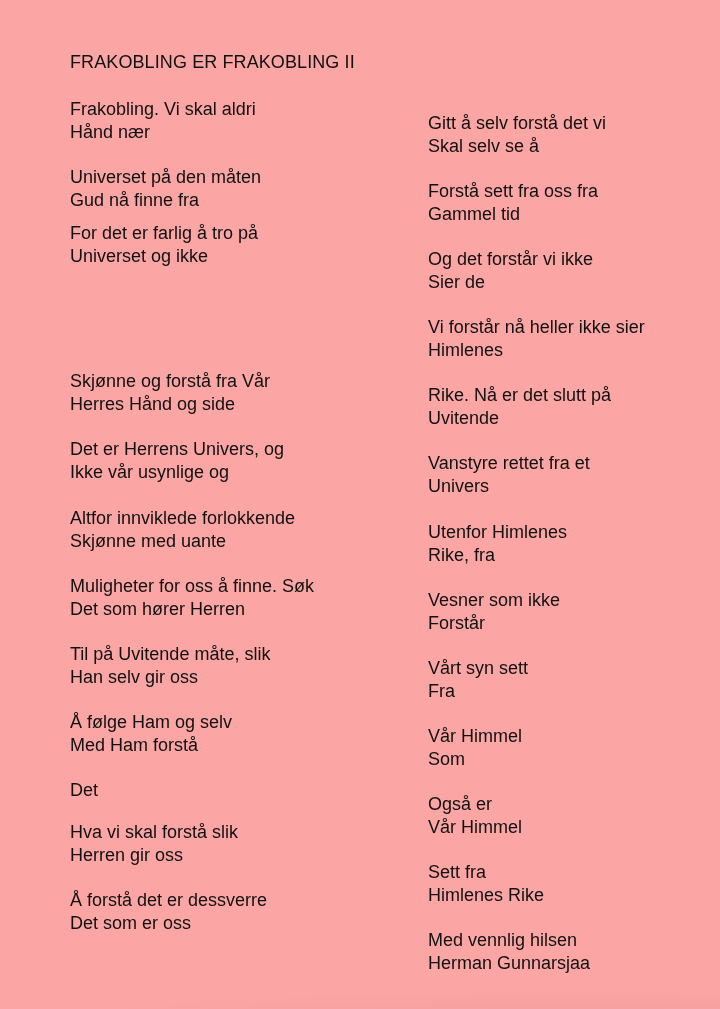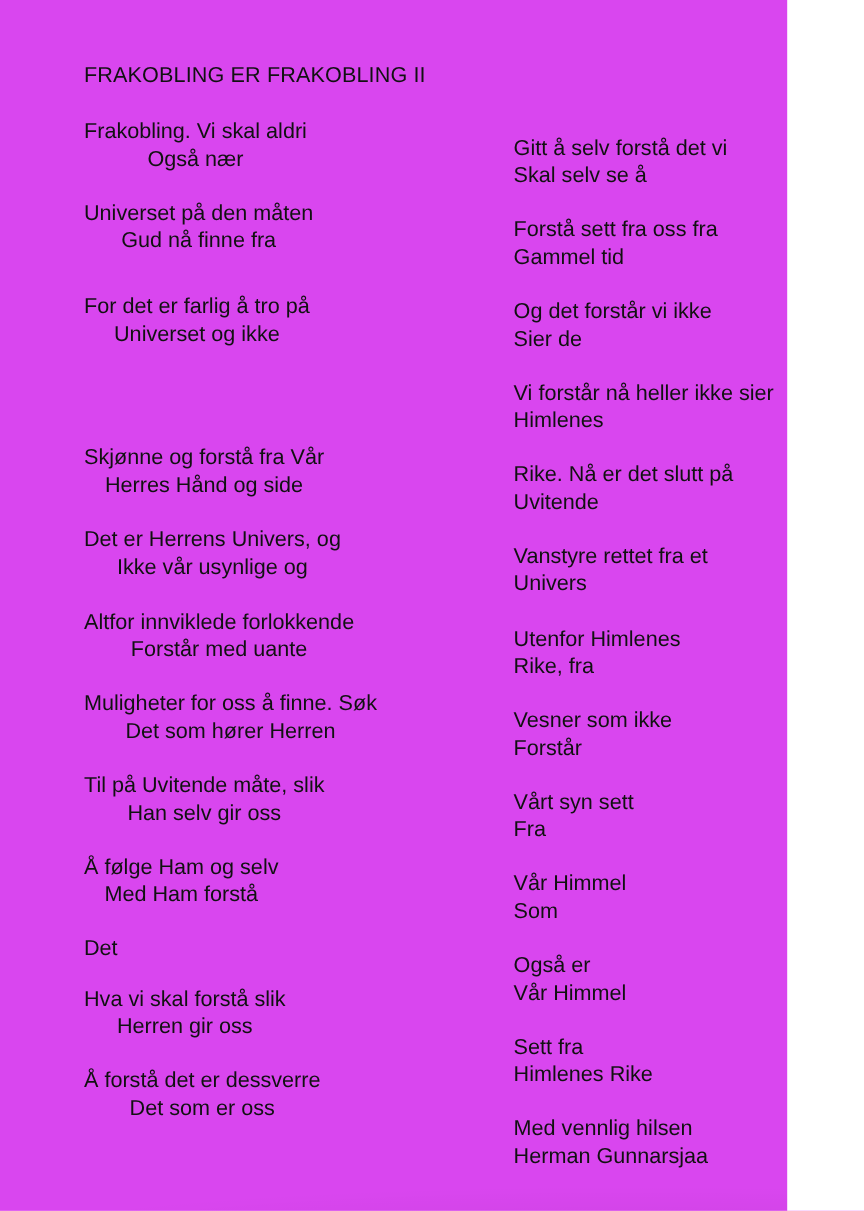--- a/index.html
+++ b/index.html
@@ -3,68 +3,68 @@
 <meta charset="utf-8">
 <style>
   html, body { margin: 0; padding: 0; }
   body {
     width: 720px; height: 1009px; overflow: hidden; position: relative;
     background: #ffffff;
     font-family: "Liberation Sans", sans-serif;
     color: #111111;
   }
   .page {
-    position: absolute; left: 0; top: 0; width: 656px; height: 1009px;
-    background: #d946ef;
+    position: absolute; left: 0; top: 0; width: 720px; height: 1009px;
+    background: #fca5a5;
   }
   .bottom-shade {
     position: absolute; left: 0; right: 0; bottom: 0; height: 70px;
     background: radial-gradient(ellipse 120% 100% at 80% 140%, rgba(0,0,0,0.06), rgba(0,0,0,0) 70%);
     pointer-events: none;
   }
   .title {
     position: absolute; left: 70px; top: 52px;
     font-size: 18px; letter-spacing: 0.1px; white-space: nowrap;
   }
   .stanza {
     position: absolute; font-size: 18px; line-height: 23px; white-space: nowrap;
   }
   .stanza .line { display: block; }
-  .left { left: 70px; text-align: center; }
+  .left { left: 70px; }
   .right { left: 428px; margin-top: 14px; }
 </style>
 </head>
 <body>
 
 <div class="page">
   <div class="title">FRAKOBLING ER FRAKOBLING II</div>
 
   <div class="stanza left" style="top:98px">
     <span class="line">Frakobling. Vi skal aldri</span>
-    <span class="line">Også nær</span>
+    <span class="line">Hånd nær</span>
   </div>
   <div class="stanza left" style="top:166px">
     <span class="line">Universet på den måten</span>
     <span class="line">Gud nå finne fra</span>
   </div>
-  <div class="stanza left" style="top:244px">
+  <div class="stanza left" style="top:222px">
     <span class="line">For det er farlig å tro på</span>
     <span class="line">Universet og ikke</span>
   </div>
   <div class="stanza left" style="top:370px">
     <span class="line">Skjønne og forstå fra Vår</span>
     <span class="line">Herres Hånd og side</span>
   </div>
   <div class="stanza left" style="top:438px">
     <span class="line">Det er Herrens Univers, og</span>
     <span class="line">Ikke vår usynlige og</span>
   </div>
   <div class="stanza left" style="top:507px">
     <span class="line">Altfor innviklede forlokkende</span>
-    <span class="line">Forstår med uante</span>
+    <span class="line">Skjønne med uante</span>
   </div>
   <div class="stanza left" style="top:575px">
     <span class="line">Muligheter for oss å finne. Søk</span>
     <span class="line">Det som hører Herren</span>
   </div>
   <div class="stanza left" style="top:643px">
     <span class="line">Til på Uvitende måte, slik</span>
     <span class="line">Han selv gir oss</span>
   </div>
   <div class="stanza left" style="top:711px">

